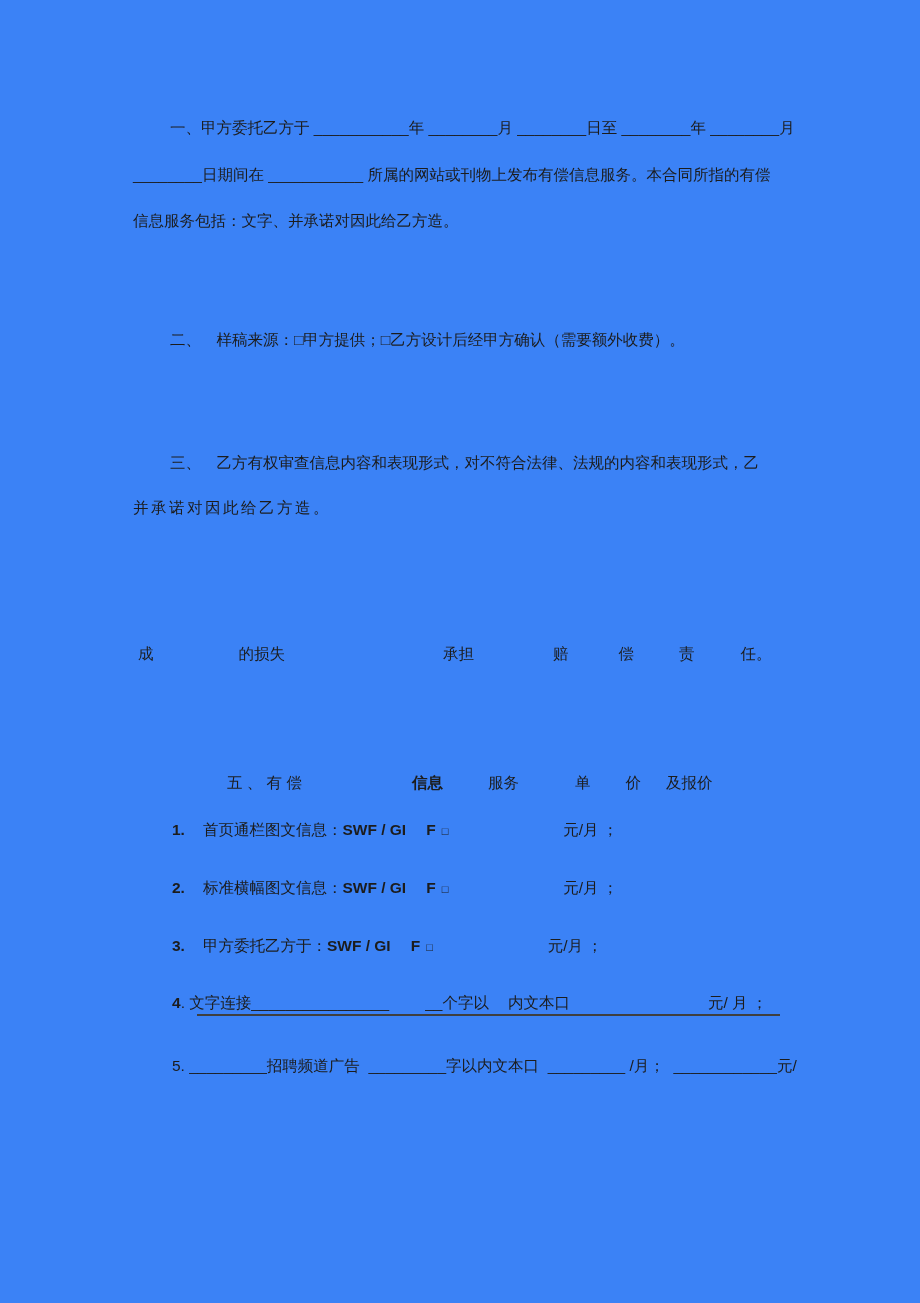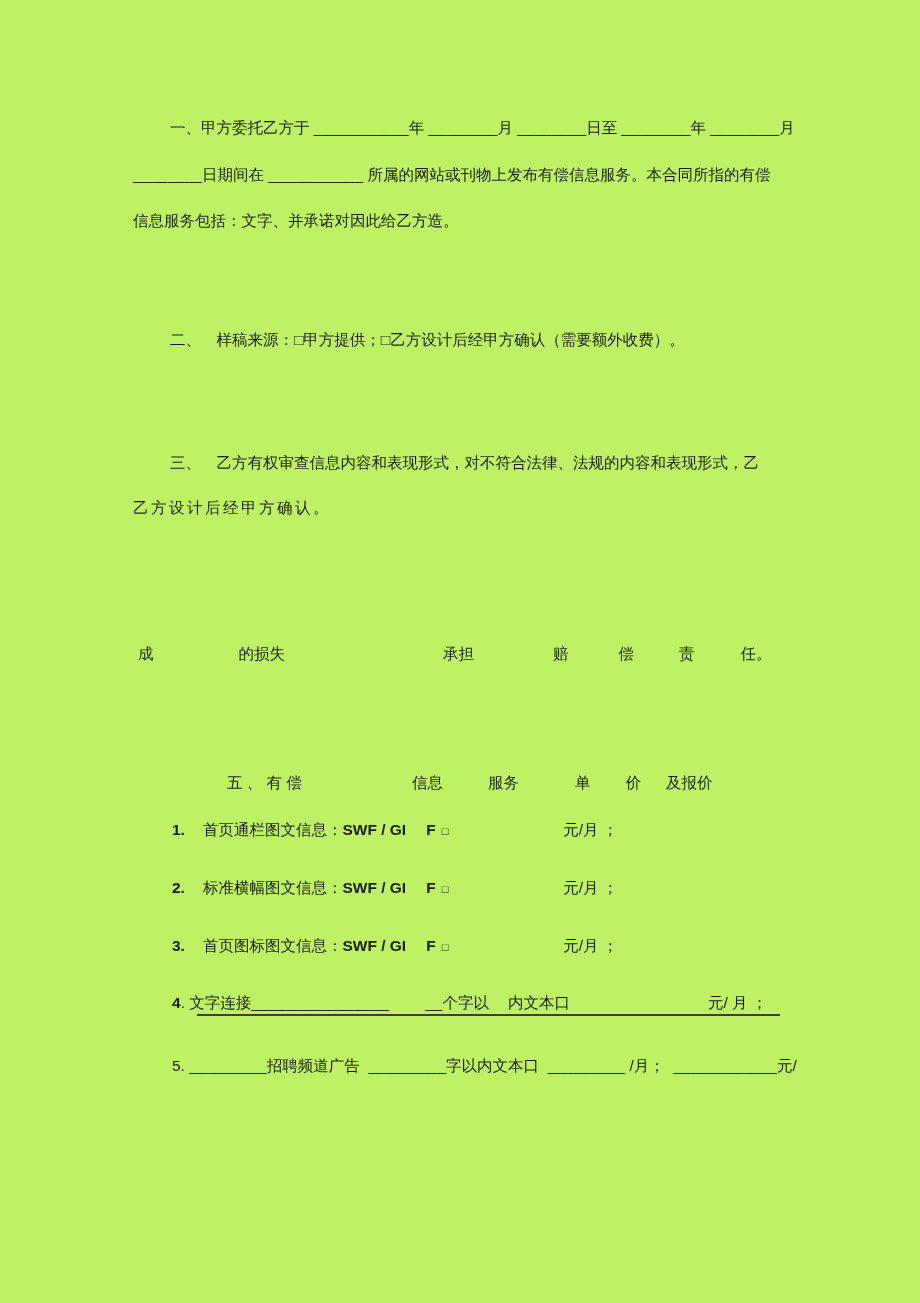--- a/index.html
+++ b/index.html
@@ -1,19 +1,19 @@
 <!DOCTYPE html>
 <html><head>
 <meta charset="utf-8">
 <style>
   html,body { margin:0; padding:0; background:#ffffff; }
   .page {
     position:relative;
     width:920px; height:1303px;
-    background:#bef264;
+    background:#3b82f6;
     font-family:"Liberation Sans","DejaVu Sans",sans-serif;
     font-size:15.5px;
     color:#1c1c1c;
     overflow:hidden;
   }
   .ln { position:absolute; white-space:pre; line-height:1.25; }
 
   #c1l1 { left:170px; top:118px; }
   #c1l2 { left:133px; top:165px; }
   #c1l3 { left:133px; top:211px; }
@@ -23,21 +23,21 @@
   #c4l1 { left:170px; top:618px; }
   #c4l2 { left:138px; top:644px; }
   #c4l2 .s2 { margin-left:44px;padding-left:41px; }
   #c4l2 .s3 { margin-left:158px; }
   #c4l2 .s4 { margin-left:79px; }
   #c4l2 .s5 { margin-left:50px; }
   #c4l2 .s6 { margin-left:45px; }
   #c4l2 .s7 { margin-left:46px; }
 
   #c5h { left:227px; top:773px; }
-  #c5h .h2 { margin-left:110px; }
+  #c5h .h2 { margin-left:110px;font-weight:bold; }
   #c5h .h3 { margin-left:45px; }
   #c5h .h4 { margin-left:56px; }
   #c5h .h5 { margin-left:35px; }
   #c5h .h6 { margin-left:25px; }
 
   .item { left:172px; }
   #r1 { top:820px; }
   #r2 { top:878px; }
   #r3 { top:936px; }
   .item .num  { font-weight:bold; }
@@ -64,31 +64,31 @@
 
 <div class="page">
 
   <div class="ln" id="c1l1">一、甲方委托乙方于 ___________年 ________月 ________日至 ________年 ________月</div>
   <div class="ln" id="c1l2">________日期间在 ___________ 所属的网站或刊物上发布有偿信息服务。本合同所指的有偿</div>
   <div class="ln" id="c1l3">信息服务包括：文字、并承诺对因此给乙方造。</div>
 
   <div class="ln" id="c3l1">三、　乙方有权审查信息内容和表现形式，对不符合法律、法规的内容和表现形式，乙</div>
 
   <div class="ln" id="c2">二、　样稿来源：□甲方提供；□乙方设计后经甲方确认（需要额外收费）。</div>
-  <div class="ln" id="c3l2">乙方设计后经甲方确认。</div>
+  <div class="ln" id="c3l2">并承诺对因此给乙方造。</div>
 
   <div class="ln" id="c4l2"><span class="s1">成</span><span class="s2">的损失</span><span class="s3">承担</span><span class="s4">赔</span><span class="s5">偿</span><span class="s6">责</span><span class="s7">任。</span></div>
 
   <div class="ln" id="c5h"><span class="h1">五 、 有 偿</span><span class="h2">信息</span><span class="h3">服务</span><span class="h4">单</span><span class="h5">价</span><span class="h6">及报价</span></div>
 
   <div class="ln item" id="r1"><span class="num">1.</span><span class="lbl">首页通栏图文信息：</span><span class="fmt">SWF / GI</span><span class="fchar">F</span><span class="chk">□</span><span class="unit">元/月</span><span class="semi">；</span></div>
 
   <div class="ln item" id="r2"><span class="num">2.</span><span class="lbl">标准横幅图文信息：</span><span class="fmt">SWF / GI</span><span class="fchar">F</span><span class="chk">□</span><span class="unit">元/月</span><span class="semi">；</span></div>
 
-  <div class="ln item" id="r3"><span class="num">3.</span><span class="lbl">首页图标图文信息：</span><span class="fmt">SWF / GI</span><span class="fchar">F</span><span class="chk">□</span><span class="unit">元/月</span><span class="semi">；</span></div>
+  <div class="ln item" id="r3"><span class="num">3.</span><span class="lbl">甲方委托乙方于：</span><span class="fmt">SWF / GI</span><span class="fchar">F</span><span class="chk">□</span><span class="unit">元/月</span><span class="semi">；</span></div>
 
   <div class="ln" id="r4"><span class="num">4</span><span class="lbl4">. 文字连接________________</span><span class="words">__个字以</span><span class="inner">内文本口</span><span class="unit4">元/ 月 ；</span></div>
 
   <div id="r4line"></div>
 
   <div class="ln" id="r5">5. _________招聘频道广告  _________字以内文本口  _________ /月；  ____________元/</div>
 
 </div>
 
 </body></html>

